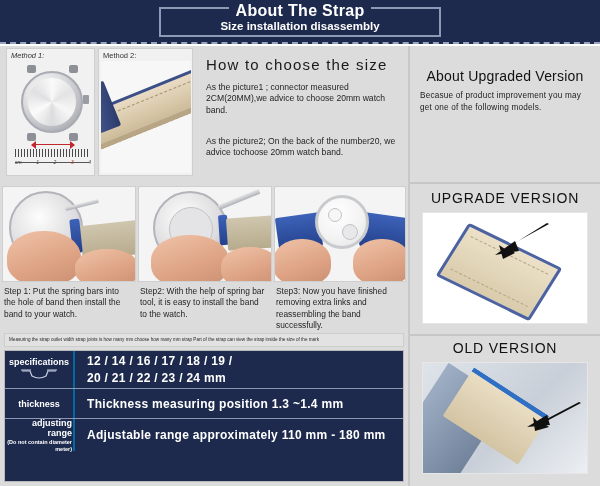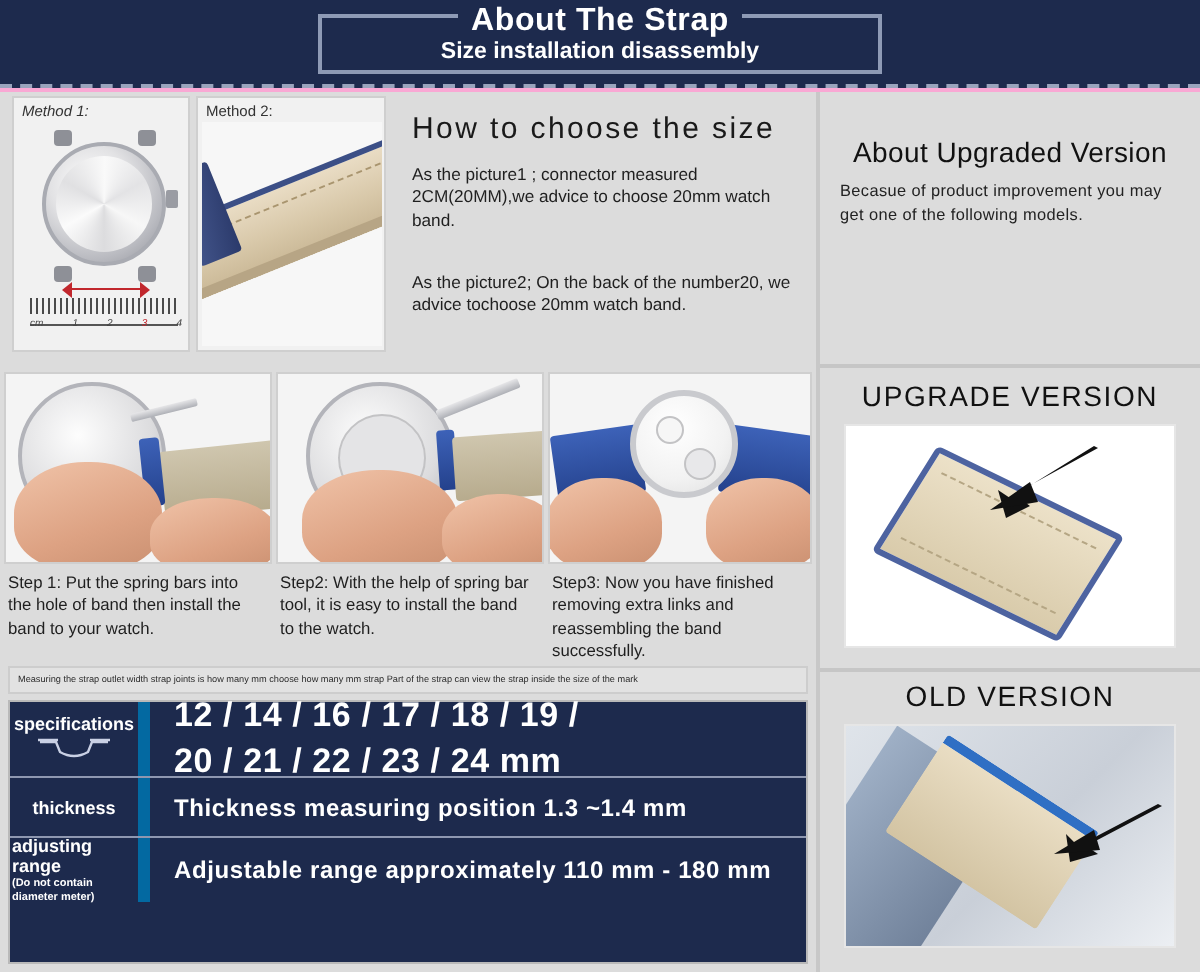--- a/index.html
+++ b/index.html
@@ -2,21 +2,21 @@
 <html><head>
 <meta charset="utf-8">
 <style>
   * { box-sizing: border-box; margin: 0; padding: 0; }
   html, body {
     width: 600px; height: 486px;
     font-family: "Liberation Sans", sans-serif;
     background: #d9d9d9;
     overflow: hidden;
   }
-  .page { position: relative; width: 600px; height: 486px; background: #f9a8d4; }
+  .page { position: relative; width: 600px; height: 486px; background: #ffffff; }
 
   
   .header {
     position: absolute; left:0; top:0; width:600px; height:44px;
     background: #1d2a4d;
     border-bottom: 2px dashed #9aa4bd;
   }
   .header-frame {
     position:absolute; left:159px; top:7px; width:282px; height:30px;
     border: 2px solid #8e9ab5;
@@ -165,34 +165,34 @@
   }
 
   
   .spec-table {
     position:absolute; left:4px; top:304px; width:400px; height:132px;
     background:#1d2a4d; border:1px solid #b9b9b9;
   }
   .spec-row { position:relative; display:flex; border-bottom:1px solid #8e97b0; }
   .spec-row:last-child { border-bottom:none; }
   .spec-key {
-    width:70px; min-width:70px; border-right:6px solid #0369a1;
+    width:70px; min-width:70px; border-right:2px solid #0369a1;
     display:flex; flex-direction:column; align-items:center; justify-content:center;
-    color:#ffffff; font-size:9px; font-weight:bold; text-align:left; padding:2px 1px;
+    color:#ffffff; font-size:9px; font-weight:bold; text-align:right; padding:2px 1px;
   }
   .spec-key .sub { font-size:5.5px; font-weight:bold; line-height:1.1; margin-top:1px; }
   .spec-val {
     flex:1; display:flex; align-items:center; color:#ffffff;
     font-size:12px; font-weight:bold; padding-left:12px; letter-spacing:.3px;
   }
   .r1 { height:38px; }
   .r2 { height:30px; }
   .r3 { height:30px; }
   .r4 { height:32px; }
-  .sizes-line { line-height:1.35; font-size:17px; }
+  .sizes-line { line-height:1.35; font-size:12px; }
   .lug-icon { margin-top:2px; }
 
   
   .rc-block1 { position:absolute; left:0; top:0; width:190px; height:136px; padding:22px 10px 0 10px; }
   .rc-block1 h2 { font-size:14px; font-weight:normal; color:#111; text-align:center; letter-spacing:.2px;}
   .rc-block1 p { margin-top:6px; font-size:8.2px; color:#222; line-height:1.42; letter-spacing:.2px; }
 
   .rc-div { position:absolute; left:0; width:190px; height:2px; background:#c6c6c6; }
 
   .rc-block2 { position:absolute; left:0; top:140px; width:190px; height:148px; }

